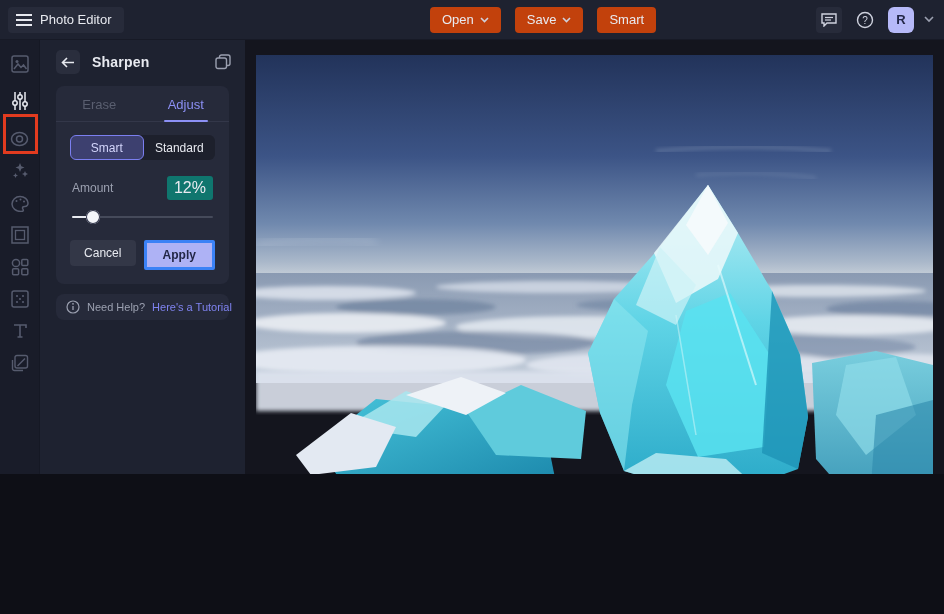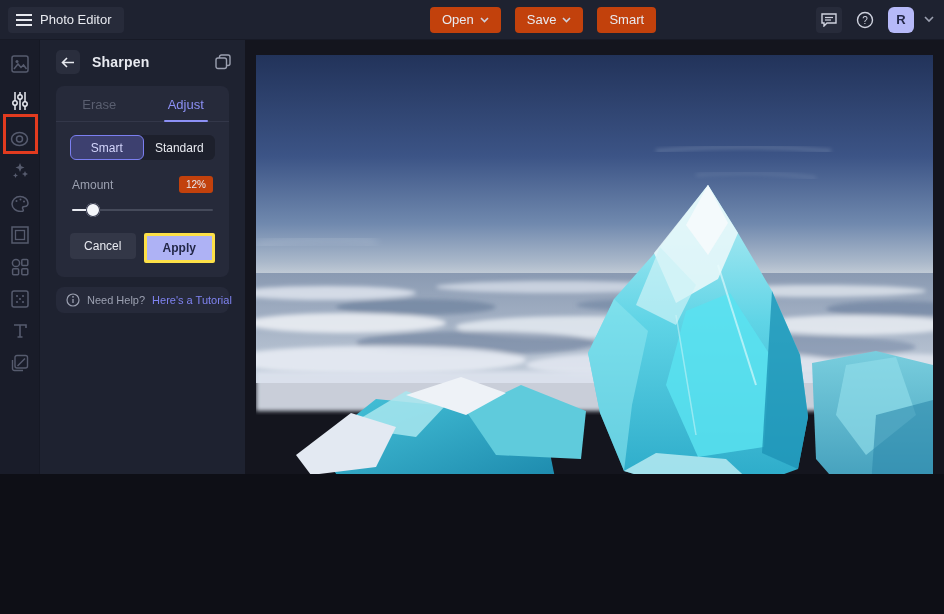--- a/index.html
+++ b/index.html
@@ -45,31 +45,31 @@
   .tab { flex:1; text-align:center; padding:11px 0 9px; font-size:13px; color:#5a5f70; cursor:pointer; position:relative; }
   .tab.active { color:#8c90f5; }
   .tab.active::after { content:""; position:absolute; left:50%; transform:translateX(-50%);
                        bottom:-1px; width:44px; height:2px; background:#8c90f5; border-radius:2px; }
   .segmented { display:flex; margin:13px 14px 0 14px; background:#1d202c; border-radius:6px; }
   .seg { flex:1; height:25px; border:none; border-radius:6px; font-family:inherit; font-size:12px;
          background:transparent; color:#e8eaf0; cursor:pointer; }
   .seg.active { background:#3d406f; border:1px solid #7b7ff0; color:#d3d5fb; }
   .amount-row { display:flex; align-items:center; justify-content:space-between; margin:16px 16px 0 16px; }
   .amount-label { font-size:12px; color:#9ba0b0; }
-  .amount-value { background:#c2410c; border-radius:3px; font-size:10px; color:#e8eaf0;
+  .amount-value { background:#0f766e; border-radius:3px; font-size:16px; color:#e8eaf0;
                   padding:3px 7px; min-width:30px; text-align:left; cursor:text; }
   .slider { position:relative; height:14px; margin:10px 16px 0 16px; cursor:pointer; }
   .slider .track { position:absolute; top:6px; left:0; right:0; height:2px; background:#454a5a; border-radius:2px; }
   .slider .fill { position:absolute; top:6px; left:0; width:15%; height:2px; background:#e8eaf0; border-radius:2px; }
   .slider .handle { position:absolute; top:0; left:15%; width:14px; height:14px; margin-left:-7px;
                     background:#f4f6fa; border-radius:50%; box-shadow:0 0 0 1px #30344a inset; cursor:grab; }
   .actions { display:flex; gap:8px; margin:16px 14px 0 14px; }
   .btn { flex:1; height:26px; border:none; border-radius:4px; font-family:inherit; font-size:12px; cursor:pointer; }
   .btn.cancel { background:#333747; color:#e8eaf0; }
-  .apply-wrap { flex:1; border:3px solid #fde047; border-radius:2px; display:flex; }
+  .apply-wrap { flex:1; border:3px solid #3b82f6; border-radius:2px; display:flex; }
   .btn.apply { flex:1; border-radius:0; background:#aeb2f5; color:#232747; font-weight:bold; height:24px; }
 
   .help-card { background:#262a3a; border-radius:8px; margin:10px 16px 0 16px; height:26px;
                display:flex; align-items:center; gap:7px; padding:0 10px; }
   .help-text { font-size:11px; color:#9ba0b0; white-space:nowrap; }
   .help-link { font-size:11px; color:#7f83f0; cursor:pointer; white-space:nowrap; }
 
   
   .canvas { position:absolute; top:40px; left:245px; width:699px; height:538px; background:#14151e;
             display:flex; align-items:flex-start; justify-content:center; padding-top:15px; }

